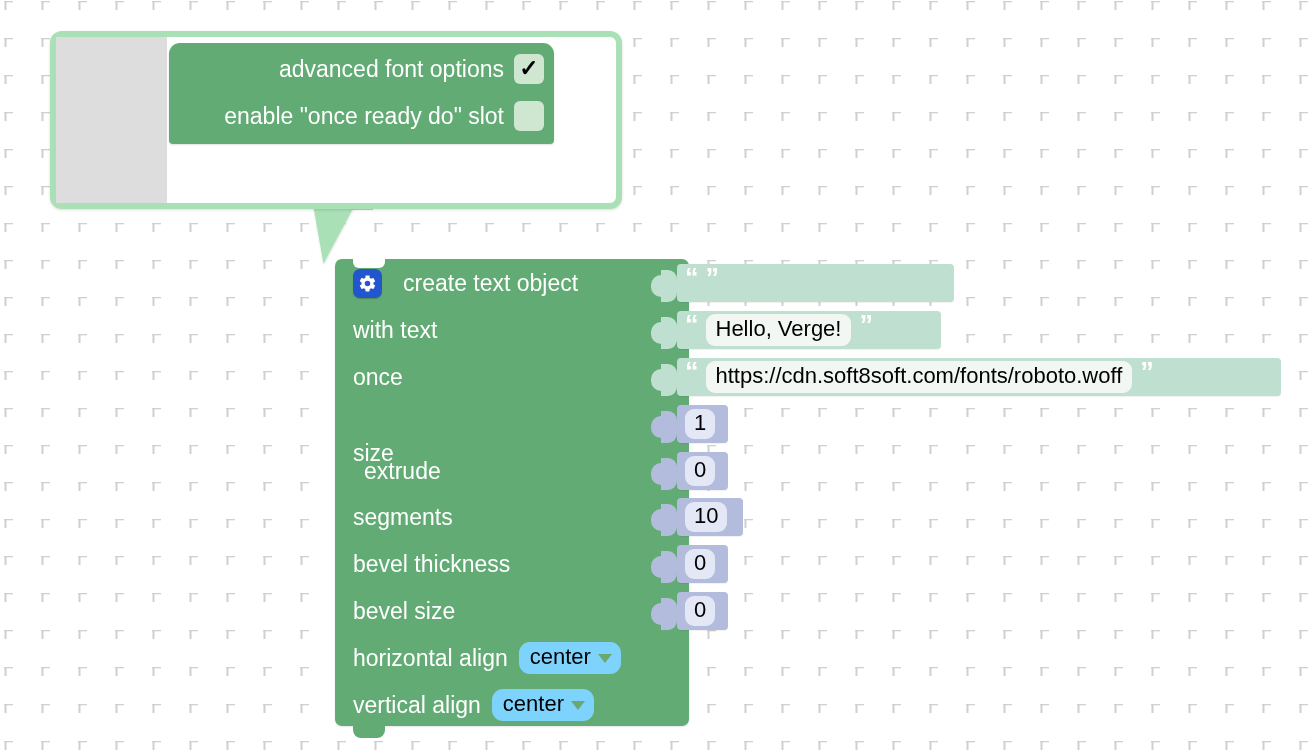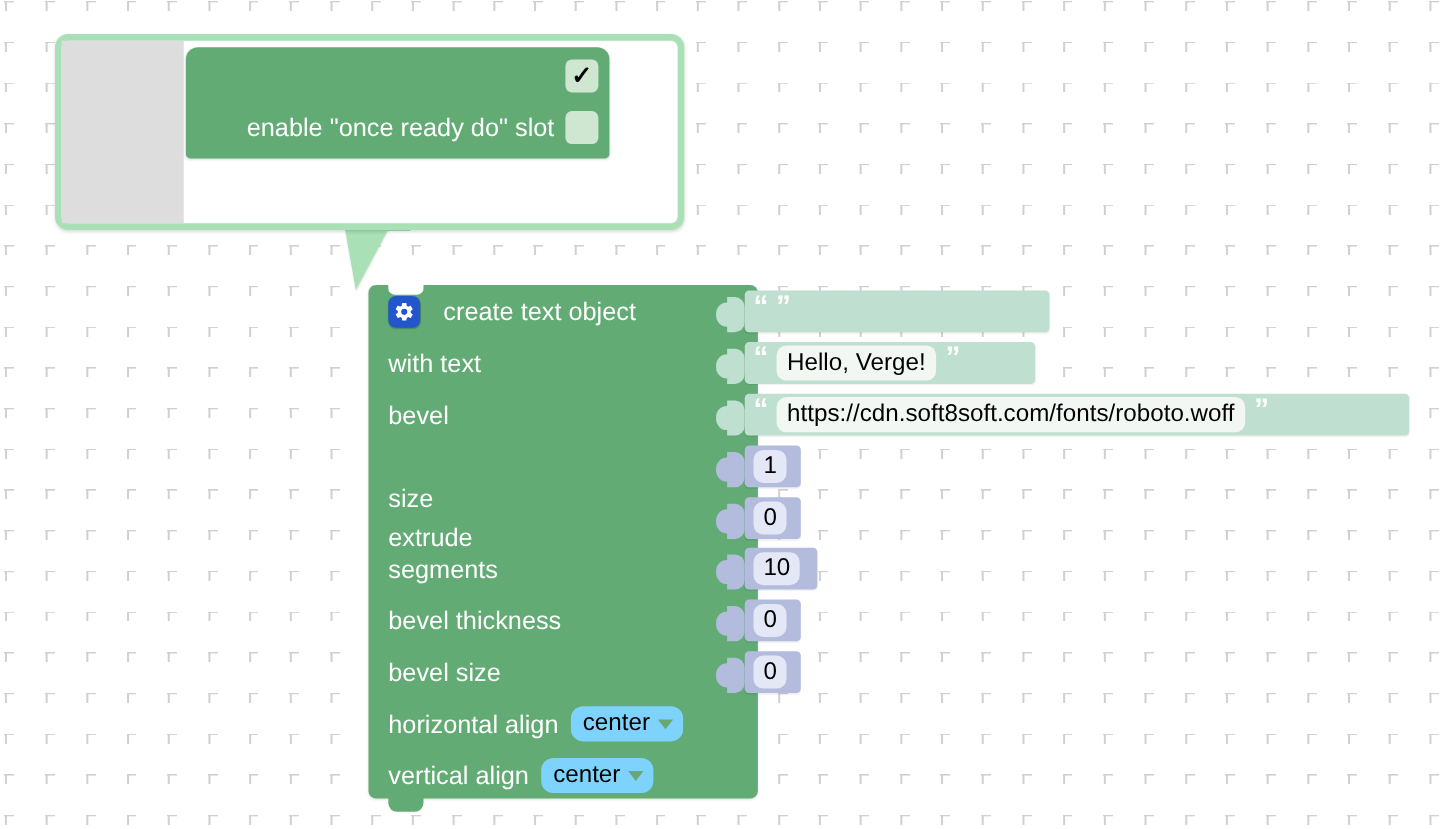--- a/index.html
+++ b/index.html
@@ -299,20 +299,21 @@
   <div id="grid-mask"></div>
 
   <div id="mutator-tail-2"></div>
   <div id="mutator-tail"></div>
 
   <div id="mutator-bubble">
     <div id="mutator-gray"></div>
 
     <div id="mutator-block">
       <div class="mutator-row" id="mutator-row-0">
+        <span class="blk-label">advanced font options</span>
         <span class="checkbox">
           <span>✓</span>
         </span>
       </div>
       <div class="mutator-row" id="mutator-row-1">
         <span class="blk-label">enable "once ready do" slot</span>
         <span class="checkbox">
           <span></span>
         </span>
       </div>
@@ -329,26 +330,26 @@
           <path fill="#ffffff" d="M19.4 13c.04-.32.06-.66.06-1s-.02-.68-.07-1l2.11-1.63c.19-.15.24-.42.12-.64l-2-3.46a.5.5 0 0 0-.6-.22l-2.49 1a7.3 7.3 0 0 0-1.72-1L14.5 2.2a.5.5 0 0 0-.5-.42h-4a.5.5 0 0 0-.5.42L9.18 4.9c-.63.26-1.2.6-1.73 1l-2.49-1a.5.5 0 0 0-.6.22l-2 3.46c-.12.22-.07.49.12.64L4.6 11c-.05.32-.07.66-.07 1s.02.68.07 1l-2.11 1.63a.5.5 0 0 0-.12.64l2 3.46c.12.22.38.3.6.22l2.49-1c.52.4 1.1.74 1.73 1l.32 2.69c.3.25.25.42.5.42h4c.25 0 .46-.17.5-.42l.32-2.69c.62-.26 1.2-.6 1.72-1l2.49 1c.23.08.48 0 .6-.22l2-3.46a.5.5 0 0 0-.12-.64L19.4 13ZM12 15.5A3.5 3.5 0 1 1 15.5 12 3.5 3.5 0 0 1 12 15.5Z"></path>
         </svg>
       </span>
       <span class="blk-label" style="margin-left:21px;">create text object</span>
     </div>
 
     <div class="row" style="top:56px;text-align:center;">
       <span class="blk-label">with text</span>
     </div>
     <div class="row" style="top:103px;">
-      <span class="blk-label">bevel</span>
+      <span class="blk-label">once</span>
     </div>
     <div class="row" style="top:158px;margin-top:21px;">
       <span class="blk-label">size</span>
     </div>
-    <div class="row" style="top:214px;">
+    <div class="row" style="top:197px;margin-left:11px;">
       <span class="blk-label">extrude</span>
     </div>
     <div class="row" style="top:243px;">
       <span class="blk-label">segments</span>
     </div>
     <div class="row" style="top:290px;">
       <span class="blk-label">bevel thickness</span>
     </div>
     <div class="row" style="top:337px;">
       <span class="blk-label">bevel size</span>

